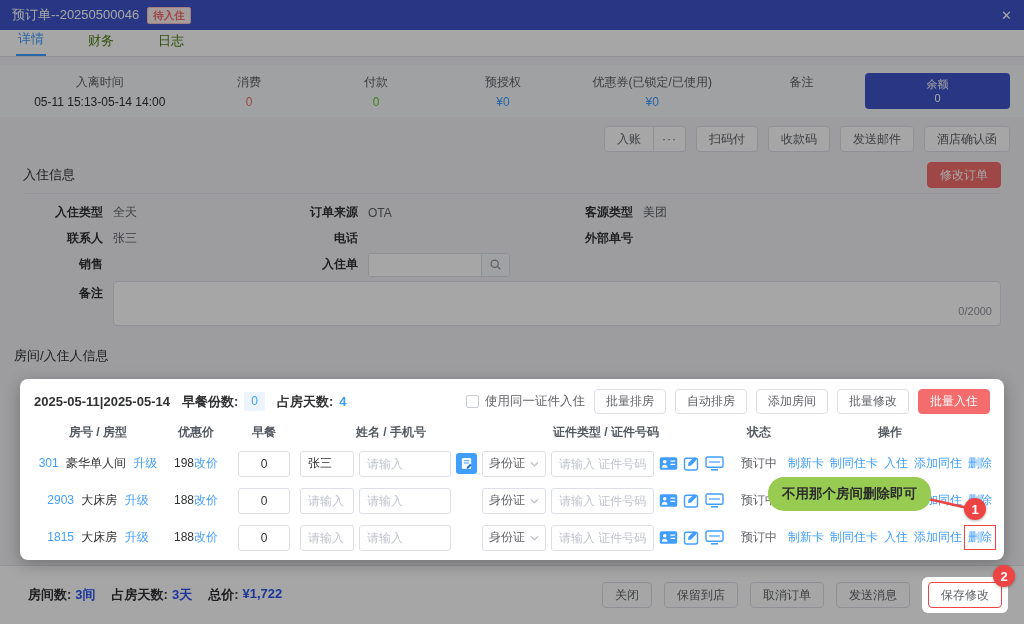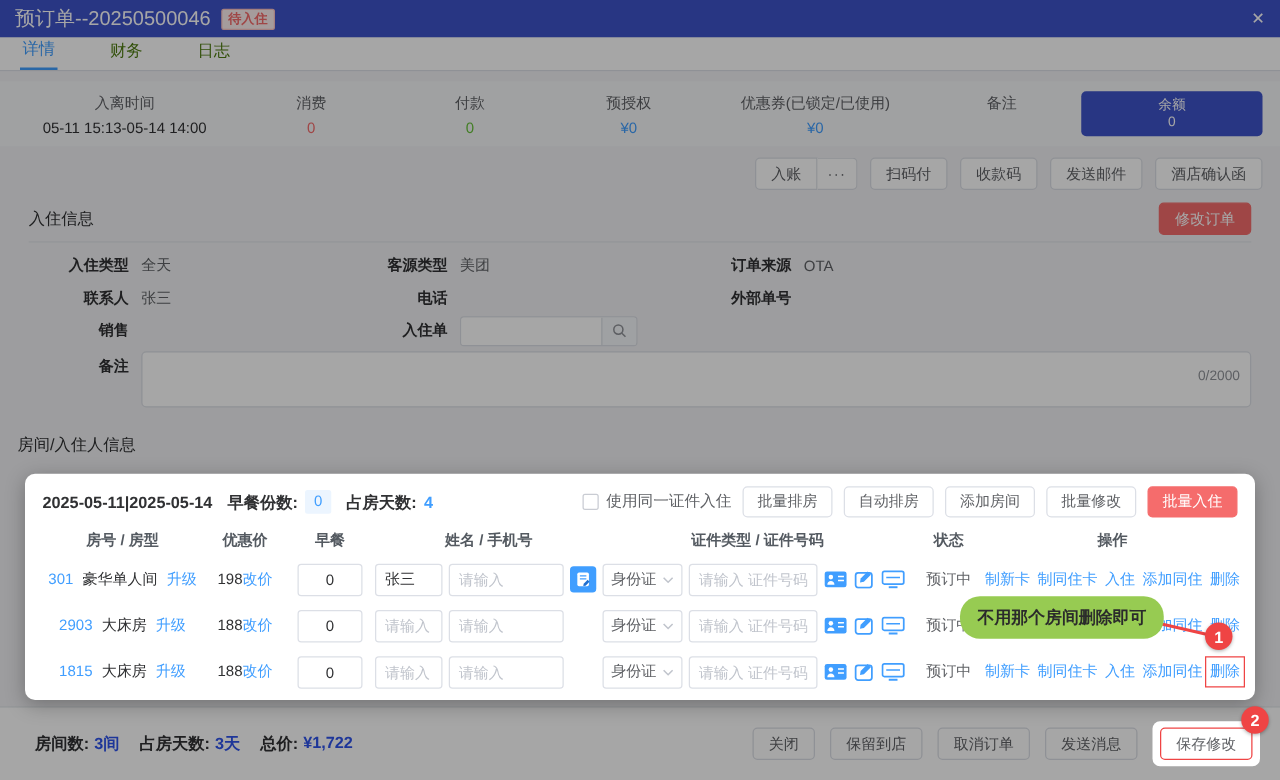--- a/index.html
+++ b/index.html
@@ -1,21 +1,21 @@
 <!DOCTYPE html>
 <html style="--header_blue: #3e53c9; --accent_blue: #409eff; --danger_red: #f56c6c; --success_green: #67c23a; --annotation_red: #ef4444; --tooltip_green: #97cb52; --footer_value_blue: #2f54eb;"><head>
 <meta charset="utf-8">
 <style>
   * { box-sizing: border-box; margin: 0; padding: 0; }
   body { font-family: "Liberation Sans", "DejaVu Sans", sans-serif; background:#555; }
   .screen { position:relative; width:1024px; height:624px; background:#f1f2f4; overflow:hidden; }
 
   
   .app-header { height:30px; background:var(--header_blue,#3e53c9); display:flex; align-items:center; padding:0 12px; }
-  .app-title { color:#fff; font-size:16px; }
+  .app-title { color:#fff; font-size:13px; }
   .status-badge { margin-left:8px; background:#fef0f0; border:1px solid #fbc4c4; color:var(--danger_red,#f56c6c); font-size:10.5px; line-height:15px; padding:0 5px; border-radius:2px;font-weight:bold; }
   .close-x { margin-left:auto; color:#fff; font-size:13px; cursor:pointer; }
 
   
   .tabbar { height:27px; background:#fff; border-bottom:1px solid #dcdfe6; display:flex; align-items:flex-end; padding:0 16px; gap:40px; }
   .tab { font-size:13px; color:#4d7c0f; padding:0 2px 6px; cursor:pointer; }
   .tab.active { color:var(--accent_blue,#409eff); border-bottom:2px solid var(--accent_blue,#409eff); }
 
   
   .summary { margin-top:8px; background:#f6f7f9; height:52px; display:flex; align-items:center; padding:0 14px; }
@@ -41,21 +41,21 @@
   .field { display:flex; align-items:center; height:23px; font-size:12px; }
   .f-label { width:80px; text-align:right; color:#303133; font-weight:bold; margin-right:10px; flex:none; }
   .f-value { color:#606266; }
   .mini-input { display:flex; width:142px; height:24px; border:1px solid #dcdfe6; border-radius:3px; background:#fff; overflow:hidden; }
   .mini-input input { flex:1; min-width:0; border:none; outline:none; padding:0 6px; font-size:12px; color:#303133; }
   .search-btn { width:28px; border-left:1px solid #dcdfe6; background:#f5f7fa; display:flex; align-items:center; justify-content:center; cursor:pointer; }
   .remark-row { display:flex; margin-top:5px; }
   .remark-label { width:80px; text-align:right; color:#303133; font-weight:bold; font-size:12px; margin-right:10px; padding-top:4px; flex:none; }
   .remark-box { flex:1; height:45px; background:#fff; border:1px solid #dcdfe6; border-radius:4px; position:relative; }
   .remark-box textarea { width:100%; height:100%; border:none; outline:none; resize:none; background:transparent; }
-  .remark-counter { position:absolute; right:8px; bottom:18px; font-size:11px; color:#909399; }
+  .remark-counter { position:absolute; right:8px; bottom:8px; font-size:11px; color:#909399; }
 
   
   .rooms-title { margin-top:21px; padding:0 14px; font-size:13px; color:#303133; }
   .room-card { position:relative; z-index:10; margin:14px 20px 0; height:181px; background:#fff; border-radius:8px; box-shadow:0 4px 16px rgba(0,0,0,.28); }
   .card-head { display:flex; align-items:center; padding:10px 14px 6px; font-size:13px; }
   .date-range { font-weight:bold; color:#303133; }
   .bf-label, .days-label { font-weight:bold; color:#303133; margin-left:12px; }
   .bf-box { background:#ecf5ff; color:var(--accent_blue,#409eff); font-size:12px; line-height:19px; padding:0 7px; border-radius:2px; margin-left:6px; }
   .days-val { color:var(--accent_blue,#409eff); font-weight:bold; margin-left:6px; }
   .head-right { margin-left:auto; display:flex; align-items:center; gap:9px; }
@@ -171,26 +171,26 @@
     <div class="section-head">
       <span class="section-title">入住信息</span>
       <button class="btn btn-danger">修改订单</button>
     </div>
     <div class="form-grid">
       <div class="field">
         <span class="f-label">入住类型</span>
         <span class="f-value">全天</span>
       </div>
       <div class="field">
+        <span class="f-label">订单来源</span>
+        <span class="f-value">OTA</span>
+      </div>
+      <div class="field">
         <span class="f-label">客源类型</span>
         <span class="f-value">美团</span>
-      </div>
-      <div class="field">
-        <span class="f-label">订单来源</span>
-        <span class="f-value">OTA</span>
       </div>
       <div class="field">
         <span class="f-label">联系人</span>
         <span class="f-value">张三</span>
       </div>
       <div class="field">
         <span class="f-label">电话</span>
         <span class="f-value"></span>
       </div>
       <div class="field">

